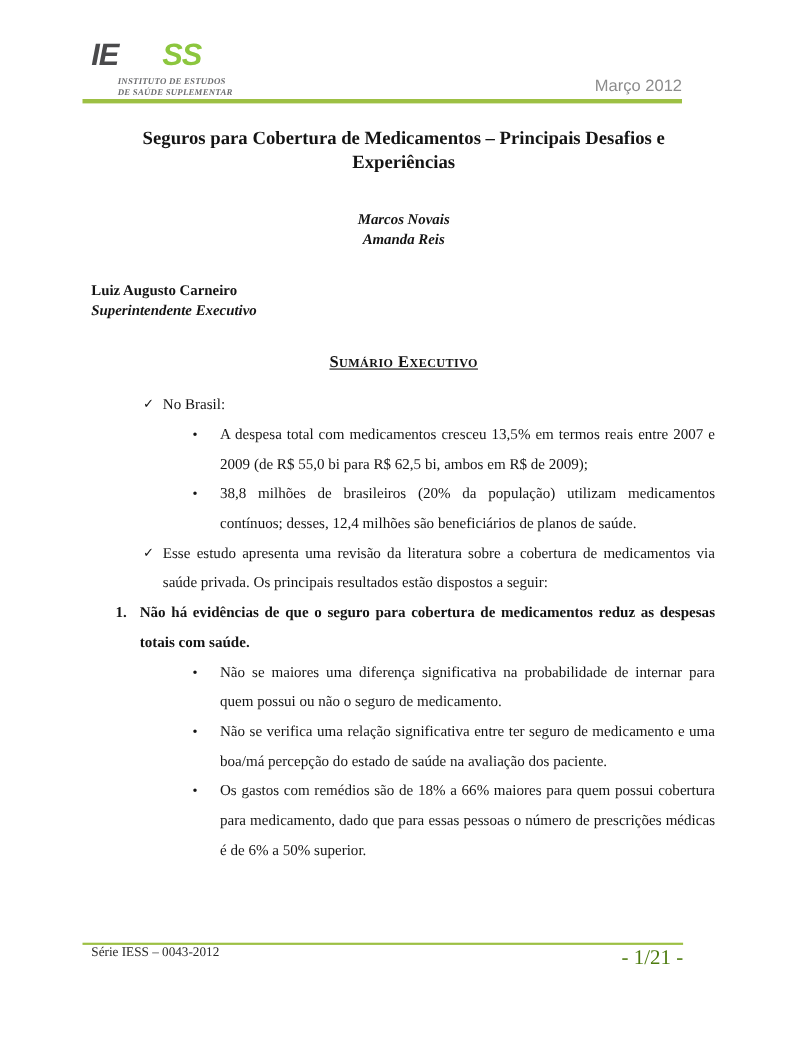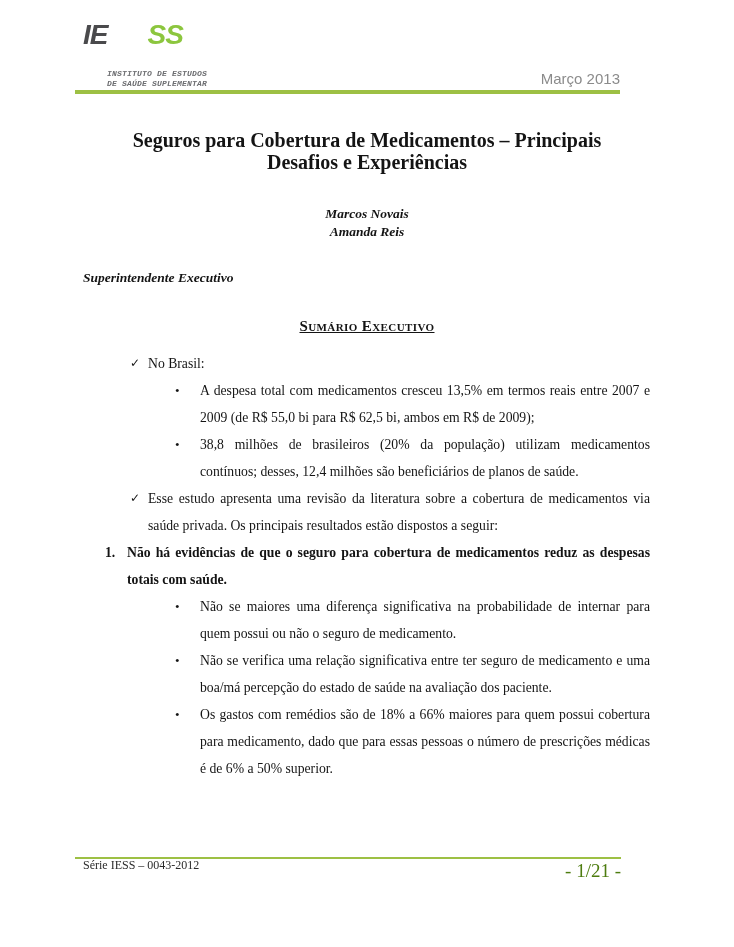--- a/index.html
+++ b/index.html
@@ -25,43 +25,43 @@
   }
   .logo { line-height: 1; padding-left: 8px; }
   .logo-word {
     font-family: "Liberation Sans", sans-serif;
     font-style: italic; font-weight: 900;
     font-size: 28px; letter-spacing: -1px;
   }
   .logo-ie { color: var(--logo-gray, #4a4a4c); }
   .logo-ss { color: var(--logo-green, #8cc63e); margin-left: 40px; }
   .logo-sub {
-    font-family: Liberation Mono, monospace;
+    font-family: Liberation Serif, serif;
     font-style: italic; font-weight: bold;
     font-size: 8px; line-height: 10px;
     color: #6d6e71; letter-spacing: 0.2px;
-    margin-left: 24px; margin-top: 20px;
+    margin-left: 24px; margin-top: 5px;
   }
   .issue-date {
     font-family: "Liberation Sans", sans-serif;
     font-size: 15px; color: #8b8b8b;
     padding-bottom: 2px;
   }
   .header-rule {
     margin-top: 1px;
     height: 4px;
     background: var(--accent-green, #9dc044);
   }
 
   
   .doc-title {
-    margin: 35px 95px 0 95px;
+    margin: 21px 95px 0 95px;
     text-align: center;
     font-weight: bold;
-    font-size: 20px; line-height: 22px;
+    font-size: 17px; line-height: 22px;
   }
   .authors {
     margin-top: 32px;
     text-align: center;
     font-weight: bold;
     font-size: 13.5px; line-height: 18px; font-style: italic;
   }
   .executive {
     margin: 28px 0 0 83px;
     font-size: 13.5px; line-height: 18px;
@@ -127,33 +127,34 @@
 
   <div class="header">
     <div class="header-row">
       <div class="logo">
         <div class="logo-word"><span class="logo-ie">IE</span><span class="logo-ss">SS</span></div>
         <div class="logo-sub">
           <div>INSTITUTO DE ESTUDOS</div>
           <div>DE SAÚDE SUPLEMENTAR</div>
         </div>
       </div>
-      <div class="issue-date">Março 2013</div>
+      <div class="issue-date">Março 2012</div>
     </div>
     <div class="header-rule"></div>
   </div>
 
   <div class="doc-title">Seguros para Cobertura de Medicamentos – Principais Desafios e Experiências</div>
 
   <div class="authors">
     <div>Marcos Novais</div>
     <div>Amanda Reis</div>
   </div>
 
   <div class="executive">
+    <div class="exec-name">Luiz Augusto Carneiro</div>
     <div class="exec-role">Superintendente Executivo</div>
   </div>
 
   <div class="section-heading"><span>Sumário Executivo</span></div>
 
   <div class="body-content">
 
     <div class="row check-item">
       <span class="glyph">✓</span>
       <div class="txt">No Brasil:</div>

